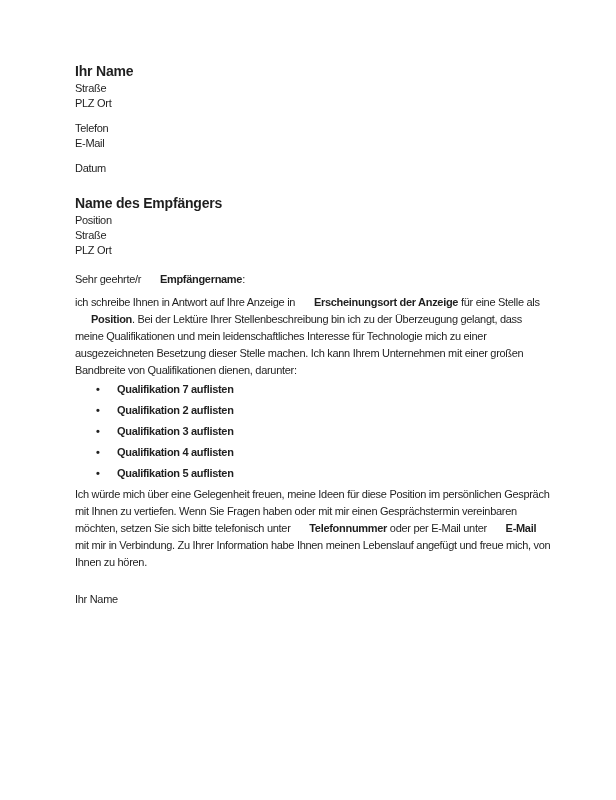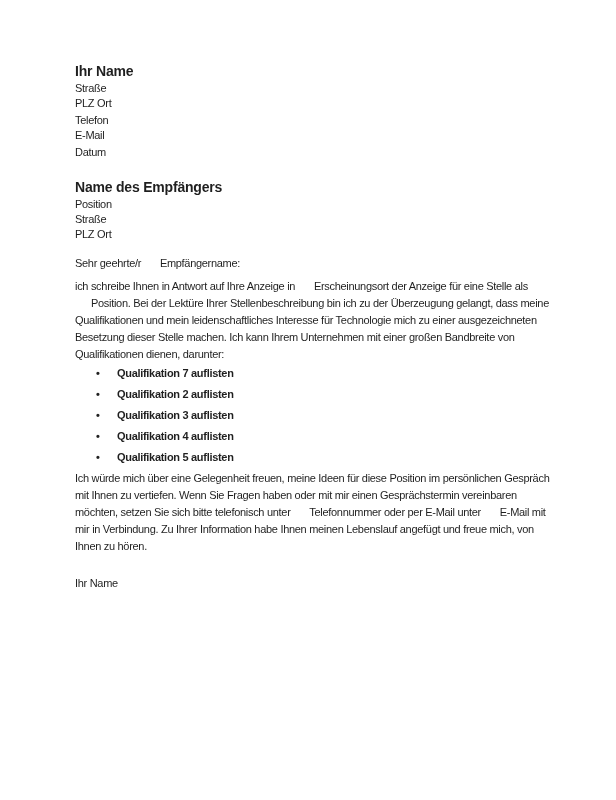--- a/index.html
+++ b/index.html
@@ -18,26 +18,26 @@
     border-radius: 32px;
   }
   .content { width: 476px; }
   .heading {
     font-size: 14px;
     font-weight: bold;
     line-height: 19px;
     letter-spacing: -0.2px;
   }
   .addr-line { line-height: 15px; }
-  .gap-above { margin-top: 2px; }
+  .gap-above { margin-top: 10px; }
   .recipient-block { margin-top: 18px; }
   .salutation { margin: 13px 0 0 0; line-height: 17px; }
   .body-par { margin: 6px 0 0 0; line-height: 17px; }
   .body-par.second { margin-top: 3px; }
-  b { font-weight: normal; padding-left: 16px; }
+  b { font-weight: bold; padding-left: 16px; }
   ul.quals {
     list-style: none;
     margin: 2px 0 0 0;
     padding: 0;
   }
   ul.quals li {
     position: relative;
     padding-left: 42px;
     line-height: 17px;
     margin-bottom: 4px;

